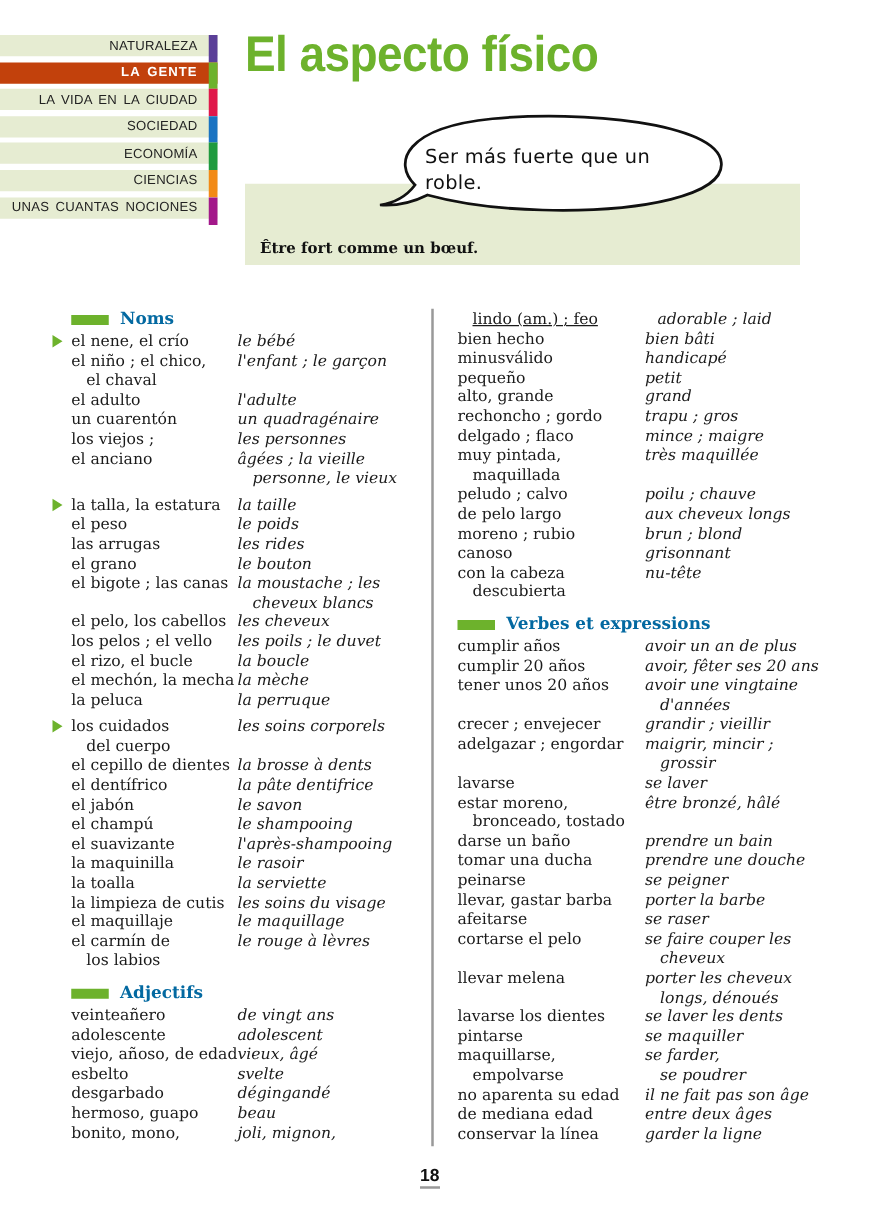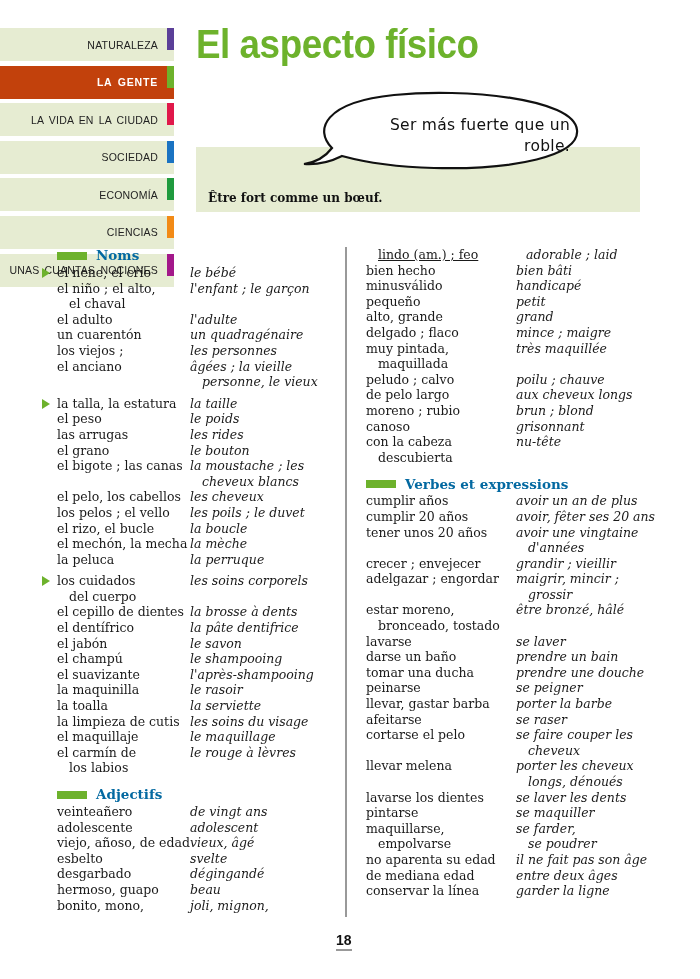--- a/index.html
+++ b/index.html
@@ -2,21 +2,21 @@
 <html><head>
 <meta charset="utf-8">
 <style>
   * { box-sizing: border-box; margin: 0; padding: 0; }
   html, body { width: 700px; height: 979px; background: #ffffff; overflow: hidden; }
   body { position: relative; font-family: "DejaVu Serif", serif; color: #1a1a1a; }
 
   
   .nav { position: absolute; left: 0; top: 28px; width: 174px; }
   .nav-item {
-    position: relative; height: 33px; margin-bottom: 4.6px;
+    position: relative; height: 17px; margin-bottom: 4.6px;
     background: #e6ecd2; padding-right: 16px;
     display: flex; align-items: center; justify-content: flex-end;
     font-family: "Liberation Sans", sans-serif; font-size: 10.5px; letter-spacing: 0.2px;
     color: #222; text-transform: uppercase; word-spacing: 2px;
   }
   .nav-item.active { background: #c2410c; color: #fff; font-weight: bold; letter-spacing: 0.8px; }
   .nav-item .swatch { position: absolute; right: 0; top: 0; width: 7px; height: 22px; }
 
   
   .title {
@@ -30,21 +30,20 @@
   .band { position: absolute; left: 196px; top: 147px; width: 444px; height: 65px; background: #e6ecd2; }
   .band-text {
     position: absolute; left: 208px; top: 191px;
     font-family: "DejaVu Serif", serif; font-size: 12px; font-weight: bold; color: #111;
   }
   .bubble { position: absolute; left: 284px; top: 90px; width: 300px; height: 80px; }
   .bubble-text {
     position: absolute; left: 340px; top: 115px; width: 230px;
     font-family: "DejaVu Sans", sans-serif; font-size: 15.5px; line-height: 21px; color: #111;
     letter-spacing: 0.3px;
-    text-align: right;
   }
 
   
   .col { position: absolute; font-size: 12.5px; line-height: 15.6px; }
   .col-left { left: 40px; top: 247px; width: 292px; }
   .col-right { left: 366px; top: 247px; width: 310px; }
   .divider { position: absolute; left: 345px; top: 247px; width: 1.5px; height: 670px; background: #999; }
 
   .section-head { display: flex; align-items: center; height: 18px; margin-bottom: 0; }
   .section-head .bar { width: 30px; height: 8px; background: #6db22c; margin-left: 17px; margin-right: 9px; }
@@ -118,21 +117,21 @@
     <span class="bar"></span>
     <span class="label">Noms</span>
   </div>
   <div id="noms-rows">
       <div class="row">
         <span class="marker"></span>
         <div class="es"><span>el nene, el crío</span></div>
         <div class="fr"><span>le bébé</span></div>
       </div>
       <div class="row">
-        <div class="es"><span>el niño ; el alto,</span><span class="indent">el chaval</span></div>
+        <div class="es"><span>el niño ; el chico,</span><span class="indent">el chaval</span></div>
         <div class="fr"><span>l'enfant ; le garçon</span></div>
       </div>
       <div class="row">
         <div class="es"><span>el adulto</span></div>
         <div class="fr"><span>l'adulte</span></div>
       </div>
       <div class="row">
         <div class="es"><span>un cuarentón</span></div>
         <div class="fr"><span>un quadragénaire</span></div>
       </div>
@@ -286,20 +285,24 @@
       </div>
       <div class="row">
         <div class="es"><span>pequeño</span></div>
         <div class="fr"><span>petit</span></div>
       </div>
       <div class="row">
         <div class="es"><span>alto, grande</span></div>
         <div class="fr"><span>grand</span></div>
       </div>
       <div class="row">
+        <div class="es"><span>rechoncho ; gordo</span></div>
+        <div class="fr"><span>trapu ; gros</span></div>
+      </div>
+      <div class="row">
         <div class="es"><span>delgado ; flaco</span></div>
         <div class="fr"><span>mince ; maigre</span></div>
       </div>
       <div class="row">
         <div class="es"><span>muy pintada,</span><span class="indent">maquillada</span></div>
         <div class="fr"><span>très maquillée</span></div>
       </div>
       <div class="row">
         <div class="es"><span>peludo ; calvo</span></div>
         <div class="fr"><span>poilu ; chauve</span></div>
@@ -341,28 +344,28 @@
       </div>
       <div class="row">
         <div class="es"><span>crecer ; envejecer</span></div>
         <div class="fr"><span>grandir ; vieillir</span></div>
       </div>
       <div class="row">
         <div class="es"><span>adelgazar ; engordar</span></div>
         <div class="fr"><span>maigrir, mincir ;</span><span class="indent">grossir</span></div>
       </div>
       <div class="row">
+        <div class="es"><span>lavarse</span></div>
+        <div class="fr"><span>se laver</span></div>
+      </div>
+      <div class="row">
         <div class="es"><span>estar moreno,</span><span class="indent">bronceado, tostado</span></div>
         <div class="fr"><span>être bronzé, hâlé</span></div>
       </div>
       <div class="row">
-        <div class="es"><span>lavarse</span></div>
-        <div class="fr"><span>se laver</span></div>
-      </div>
-      <div class="row">
         <div class="es"><span>darse un baño</span></div>
         <div class="fr"><span>prendre un bain</span></div>
       </div>
       <div class="row">
         <div class="es"><span>tomar una ducha</span></div>
         <div class="fr"><span>prendre une douche</span></div>
       </div>
       <div class="row">
         <div class="es"><span>peinarse</span></div>
         <div class="fr"><span>se peigner</span></div>

